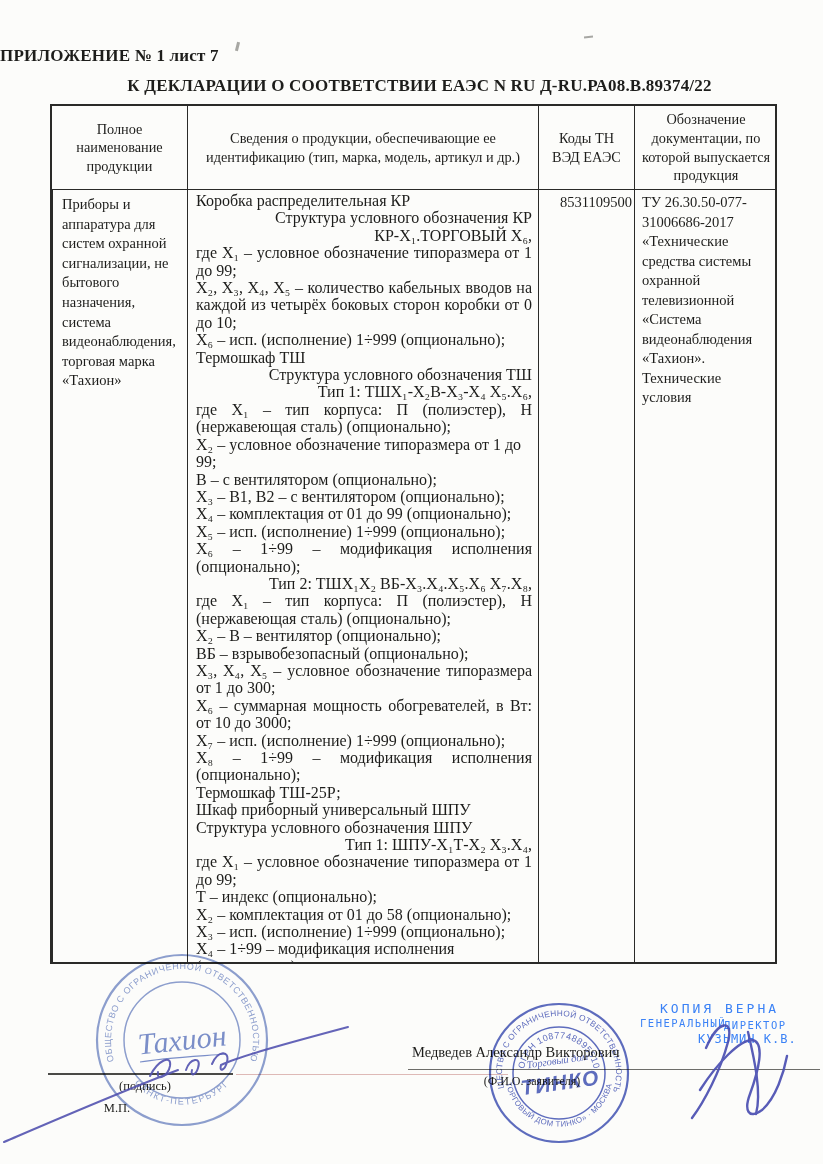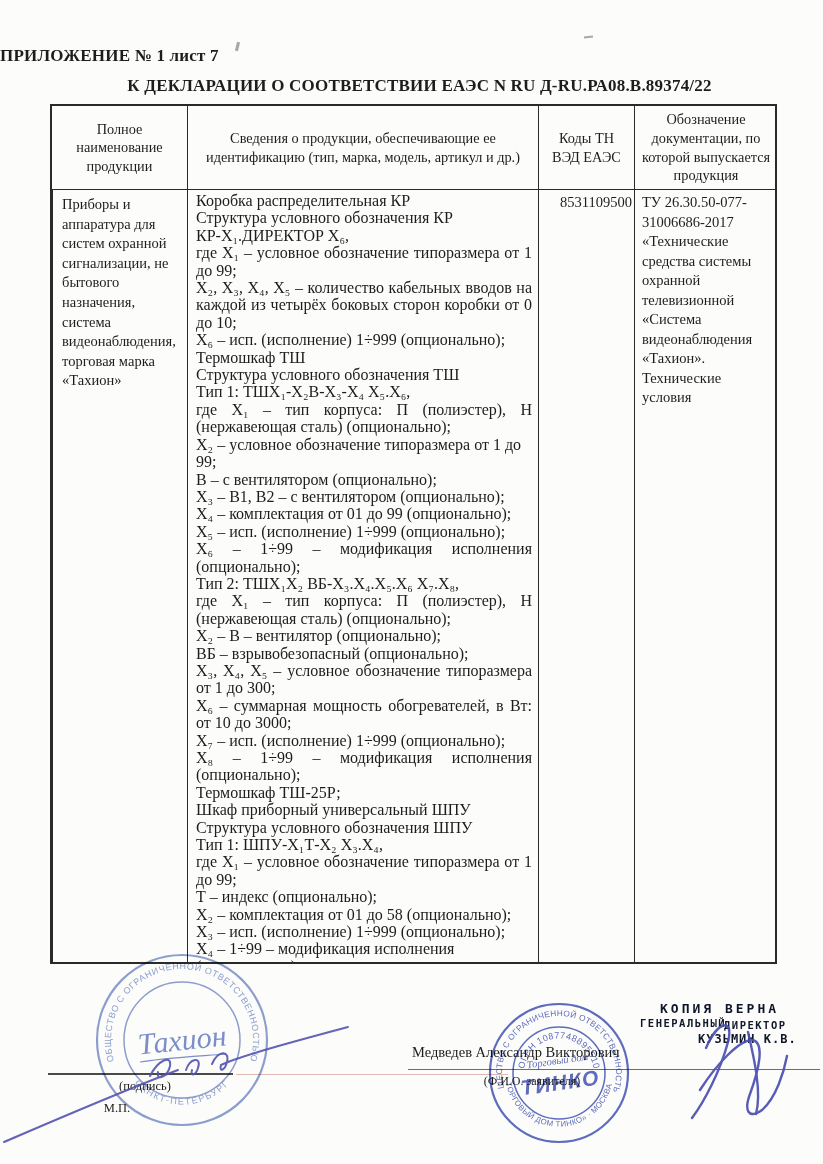--- a/index.html
+++ b/index.html
@@ -19,34 +19,34 @@
   .cell{box-sizing:border-box;overflow:hidden;}
   .cell+.cell{border-left:1.6px solid #2a2a28;}
   .hcell{height:84px;border-bottom:1.8px solid #2a2a28;display:flex;align-items:center;justify-content:center;
          text-align:center;font-size:14.3px;line-height:18.6px;padding:2px 6px;}
   .bcell{height:772px;}
   .c1{padding:5px 10px 0 9px;font-size:14.5px;line-height:19.6px;}
   .c2{padding:2px 6px 0 8px;font-size:16px;line-height:17.4px;}
   .c3{padding:4px 2px 0 2px;text-align:right;font-size:14.5px;}
   .c4{padding:3px 4px 0 7px;font-size:14.5px;line-height:19.5px;}
   .spec-line.a-l{text-align:left;}
-  .spec-line.a-c{text-align:left;}
+  .spec-line.a-c{text-align:right;}
   .spec-line.a-j{text-align:justify;}
   
   .rule{position:absolute;height:1.6px;background:#4a4a47;}
   .rule-sign{left:48px;top:1073px;width:185px;}
   .rule-faint{left:236px;top:1074px;width:272px;height:1px;background:rgba(196,130,126,.55);}
   .rule-fio{left:408px;top:1069px;width:412px;background:#6d6d69;height:1.4px;}
   .cap-sign{position:absolute;left:100px;top:1079px;width:90px;text-align:center;font-size:12.5px;}
   .cap-mp{position:absolute;left:94px;top:1101px;width:46px;text-align:center;font-size:12.5px;}
   .fio-name{position:absolute;left:412px;top:1044px;width:240px;font-size:14.5px;}
   .cap-fio{position:absolute;left:412px;top:1074px;width:240px;text-align:center;font-size:12px;}
   
-  .cert{position:absolute;color:#0f172a;font-family:"DejaVu Sans Mono","Liberation Mono",monospace;
-        font-weight:bold;white-space:nowrap;}
+  .cert{position:absolute;color:#3b82f6;font-family:"DejaVu Sans Mono","Liberation Mono",monospace;
+        font-weight:normal;white-space:nowrap;}
   .cert-l1{left:660px;top:1001px;font-size:13px;letter-spacing:3px;}
   .cert-l2a{left:640px;top:1017px;font-size:10.5px;letter-spacing:1.5px;}
   .cert-l2b{left:724px;top:1019px;font-size:10.5px;letter-spacing:1.5px;}
   .cert-l3{left:698px;top:1032px;font-size:12px;letter-spacing:1px;}
   .stamp{position:absolute;mix-blend-mode:multiply;}
   .stamp-tahion{left:92px;top:950px;opacity:.8;}
   .stamp-tinko{left:486px;top:1000px;opacity:.85;}
   .sig-overlay{position:absolute;left:0;top:0;pointer-events:none;}
   .ring-text{font-family:"Liberation Sans","DejaVu Sans",sans-serif;}
 </style>
@@ -64,21 +64,21 @@
   <div class="decl-table">
     <div class="cell hcell">Полное наименование продукции</div>
     <div class="cell hcell">Сведения о продукции, обеспечивающие ее идентификацию (тип, марка, модель, артикул и др.)</div>
     <div class="cell hcell">Коды ТН ВЭД ЕАЭС</div>
     <div class="cell hcell">Обозначение документации, по которой выпускается продукция</div>
 
     <div class="cell bcell c1">Приборы и аппаратура для систем охранной сигнализации, не бытового назначения, система видеонаблюдения, торговая марка «Тахион»</div>
     <div class="cell bcell c2" id="spec-lines">
         <div class="spec-line a-l">Коробка распределительная КР</div>
         <div class="spec-line a-c">Структура условного обозначения КР</div>
-        <div class="spec-line a-c">КР-Х₁.ДИРЕКТОР Х₆,</div>
+        <div class="spec-line a-c">КР-Х₁.ТОРГОВЫЙ Х₆,</div>
         <div class="spec-line a-j">где Х₁ – условное обозначение типоразмера от 1 до 99;</div>
         <div class="spec-line a-j">Х₂, Х₃, Х₄, Х₅ – количество кабельных вводов на каждой из четырёх боковых сторон коробки от 0 до 10;</div>
         <div class="spec-line a-l">Х₆ – исп. (исполнение) 1÷999 (опционально);</div>
         <div class="spec-line a-l">Термошкаф ТШ</div>
         <div class="spec-line a-c">Структура условного обозначения ТШ</div>
         <div class="spec-line a-c">Тип 1: ТШХ₁-Х₂В-Х₃-Х₄ Х₅.Х₆,</div>
         <div class="spec-line a-j">где Х₁ – тип корпуса: П (полиэстер), Н (нержавеющая сталь) (опционально);</div>
         <div class="spec-line a-l">Х₂ – условное обозначение типоразмера от 1 до 99;</div>
         <div class="spec-line a-l">В – с вентилятором (опционально);</div>
         <div class="spec-line a-l">Х₃ – В1, В2 – с вентилятором (опционально);</div>

